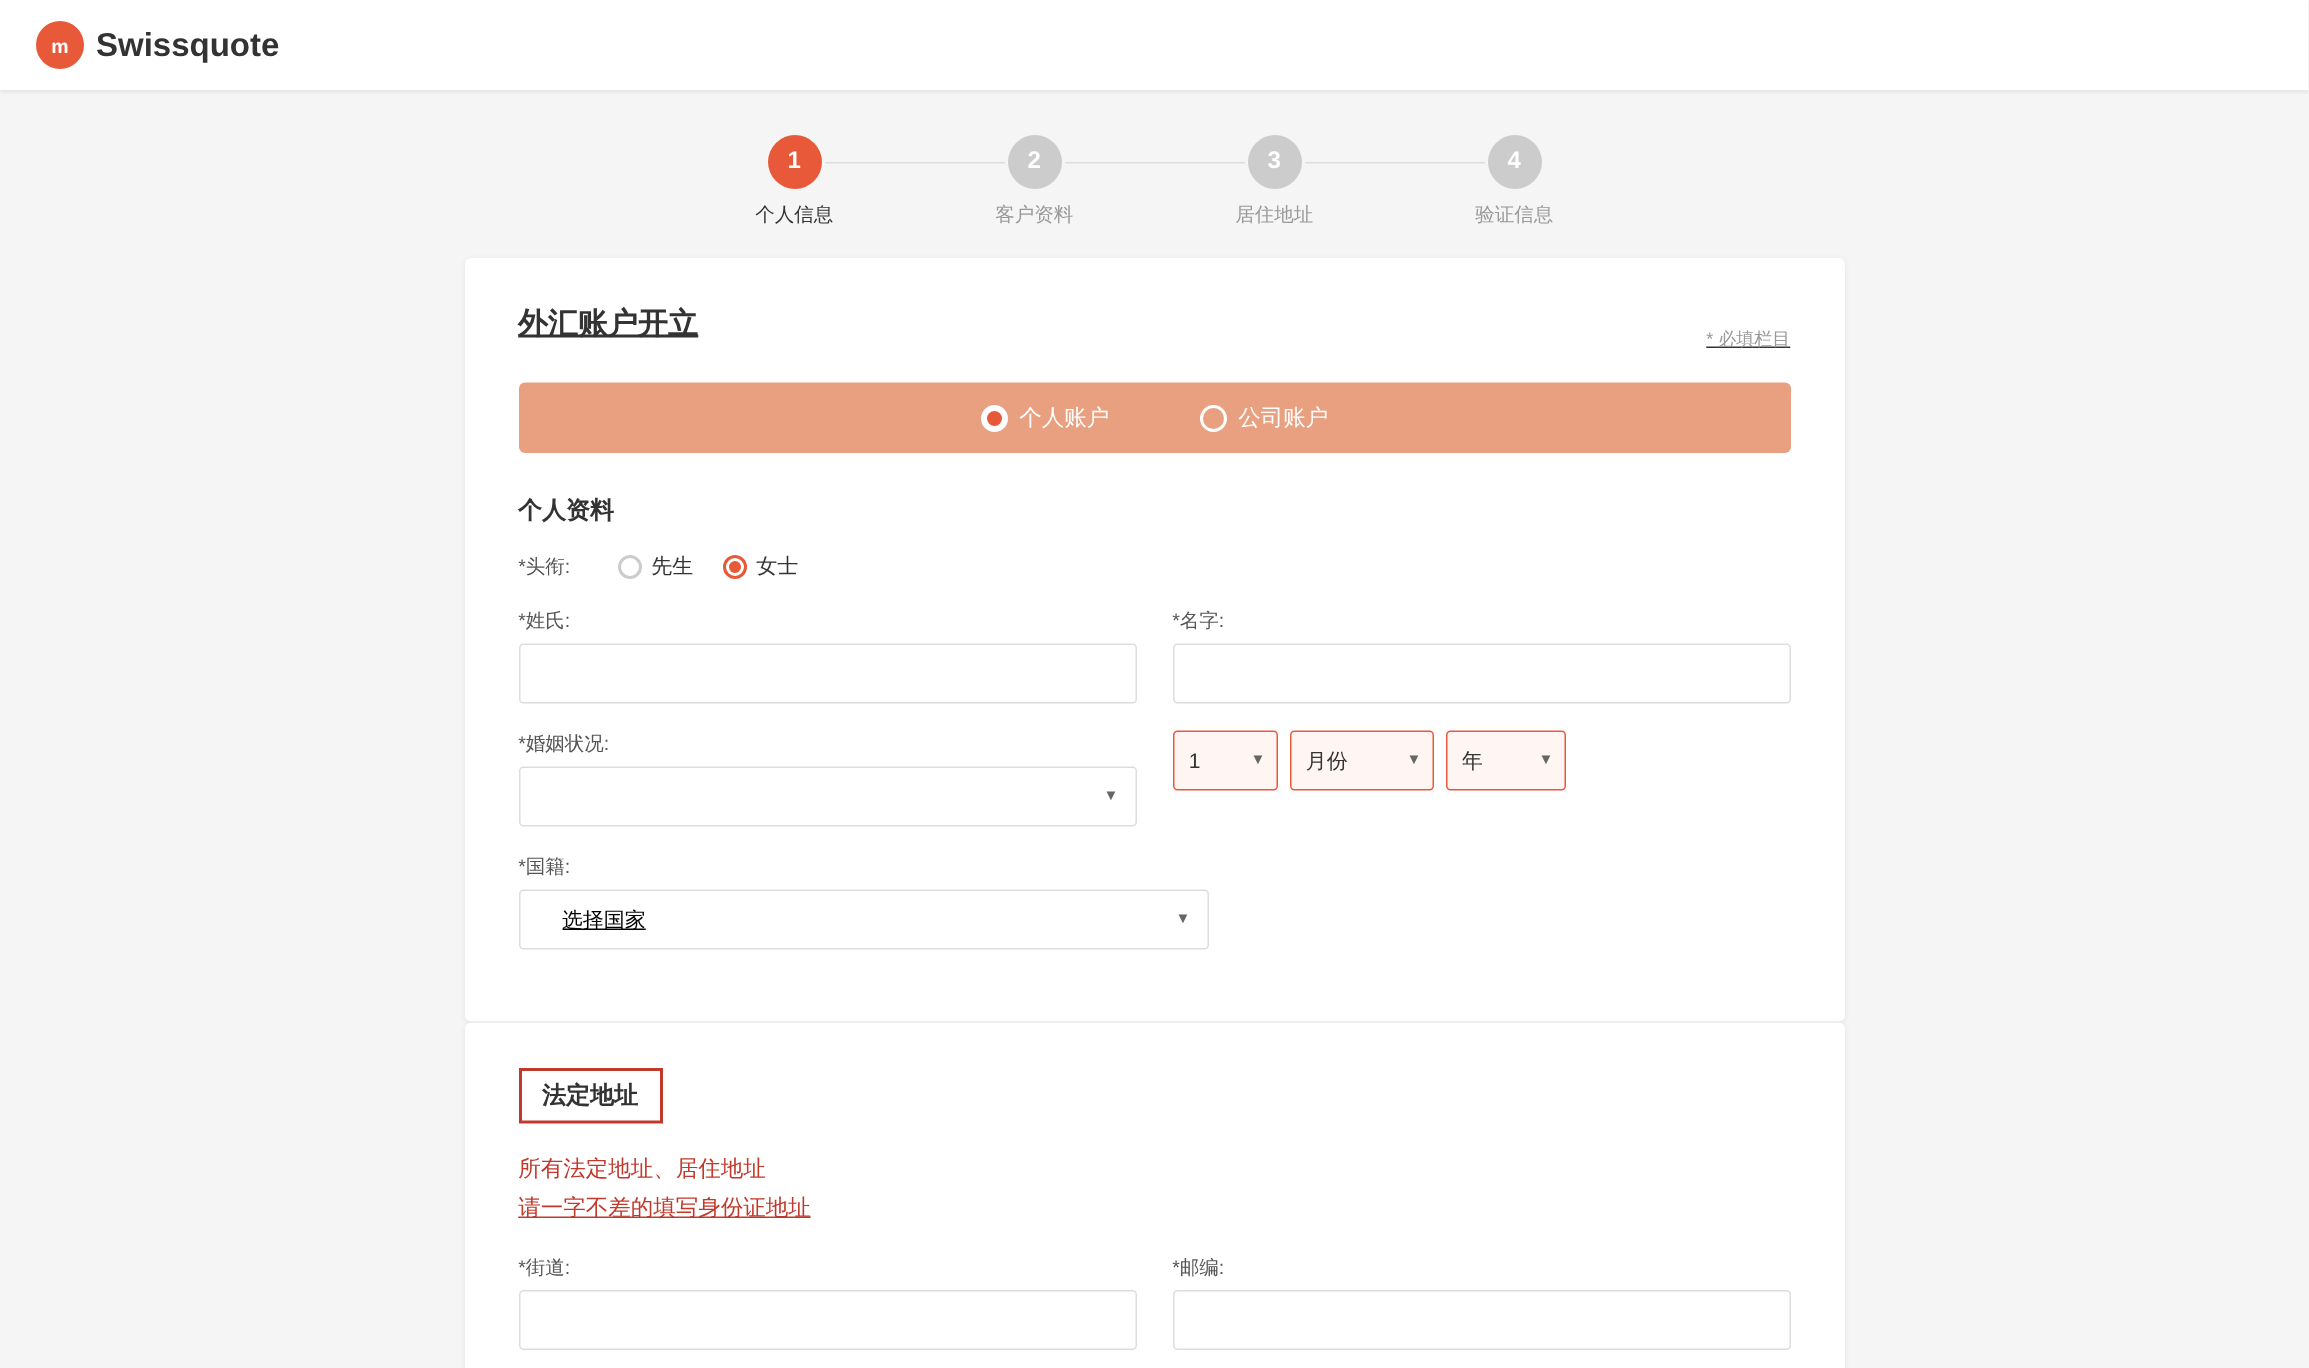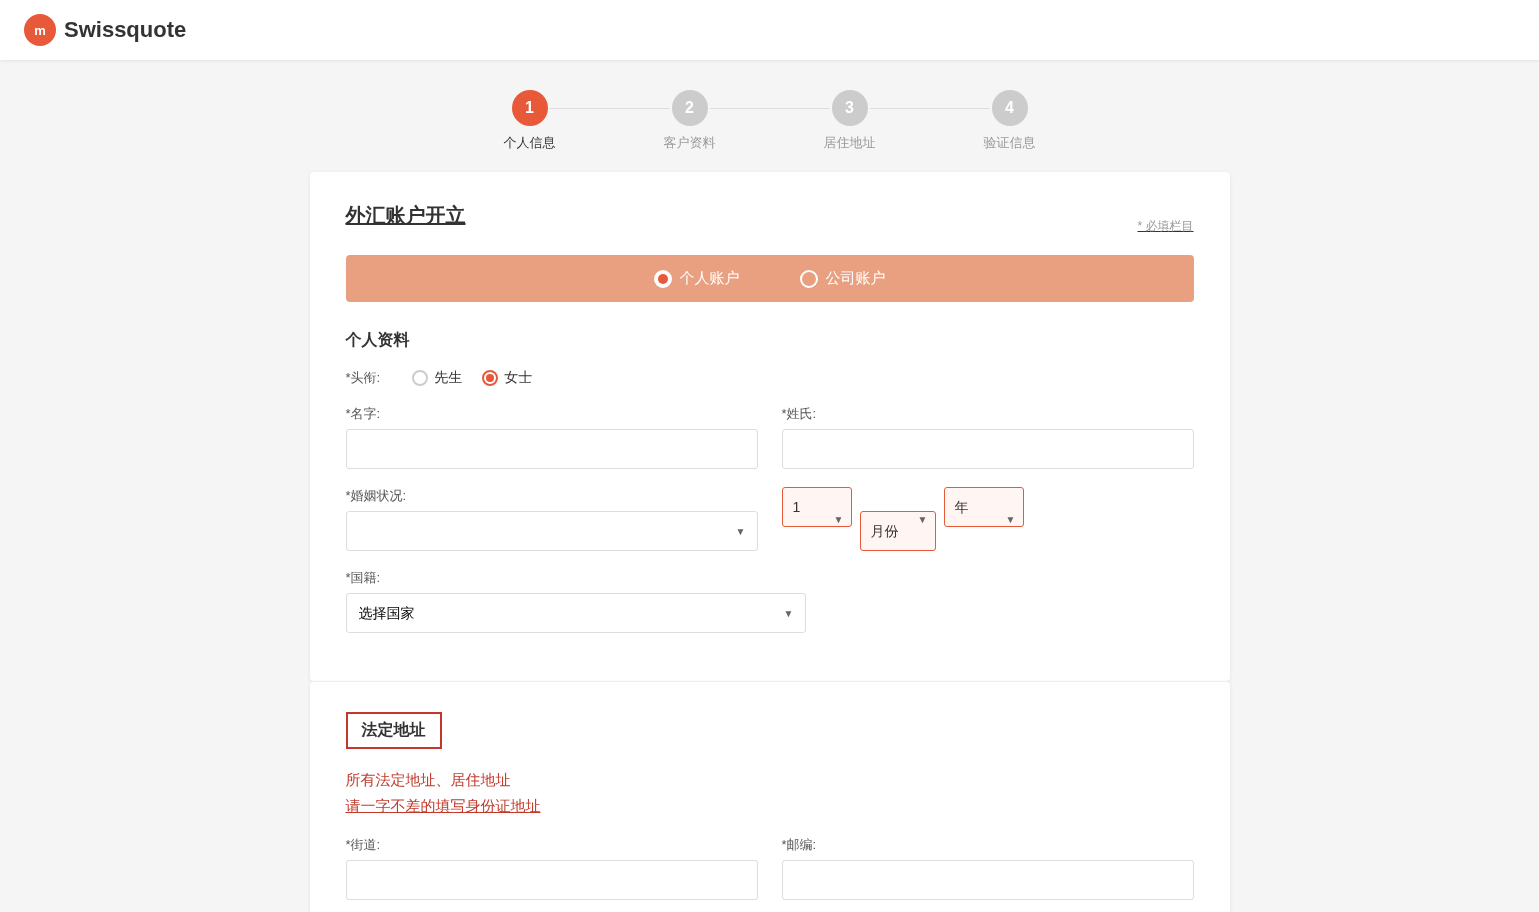--- a/index.html
+++ b/index.html
@@ -241,27 +241,28 @@
       border-radius: 50%;
       background: #e8593a;
     }
 
     
     .form-select {
       width: 100%;
       height: 40px;
       border: 1px solid #ddd;
       border-radius: 3px;
-      padding: 0 12px;
+      padding: 0 28px;
       font-size: 14px;
       outline: none;
       background: #fff;
       appearance: none;
       -webkit-appearance: none;
       cursor: pointer;
+      text-decoration: underline;
     }
     .select-wrapper {
       position: relative;
     }
     .select-wrapper::after {
       content: '▼';
       position: absolute;
       right: 12px;
       top: 50%;
       transform: translateY(-50%);
@@ -295,21 +296,21 @@
       padding: 0 28px 0 10px;
       font-size: 14px;
       outline: none;
       background: #fff5f2;
       appearance: none;
       -webkit-appearance: none;
       cursor: pointer;
       color: #333;
     }
     .date-select.day { width: 70px; }
-    .date-select.month { width: 76px; margin-top: 24px; }
+    .date-select.month { width: 96px; }
     .date-select.year { width: 80px; }
 
     
     .address-card {
       background: #fff;
       border-radius: 4px;
       padding: 30px 36px;
       box-shadow: 0 1px 4px rgba(0,0,0,0.07);
       margin-top: 0;
       border-top: 1px solid #eee;
@@ -415,25 +416,25 @@
         <span>先生</span>
       </label>
       <label class="radio-option">
         <div class="radio-btn selected"></div>
         <span>女士</span>
       </label>
     </div>
 
     <div class="form-row-2">
       <div class="form-group">
+        <label class="form-label">*姓氏:</label>
+        <input type="text" class="form-input" style="">
+      </div>
+      <div class="form-group">
         <label class="form-label">*名字:</label>
-        <input type="text" class="form-input" style="">
-      </div>
-      <div class="form-group">
-        <label class="form-label">*姓氏:</label>
         <input type="text" class="form-input" style="">
       </div>
     </div>
 
     <div class="form-row-2">
       <div class="form-group">
         <label class="form-label">*婚姻状况:</label>
         <div class="select-wrapper">
           <select class="form-select">
             <option value=""></option>

